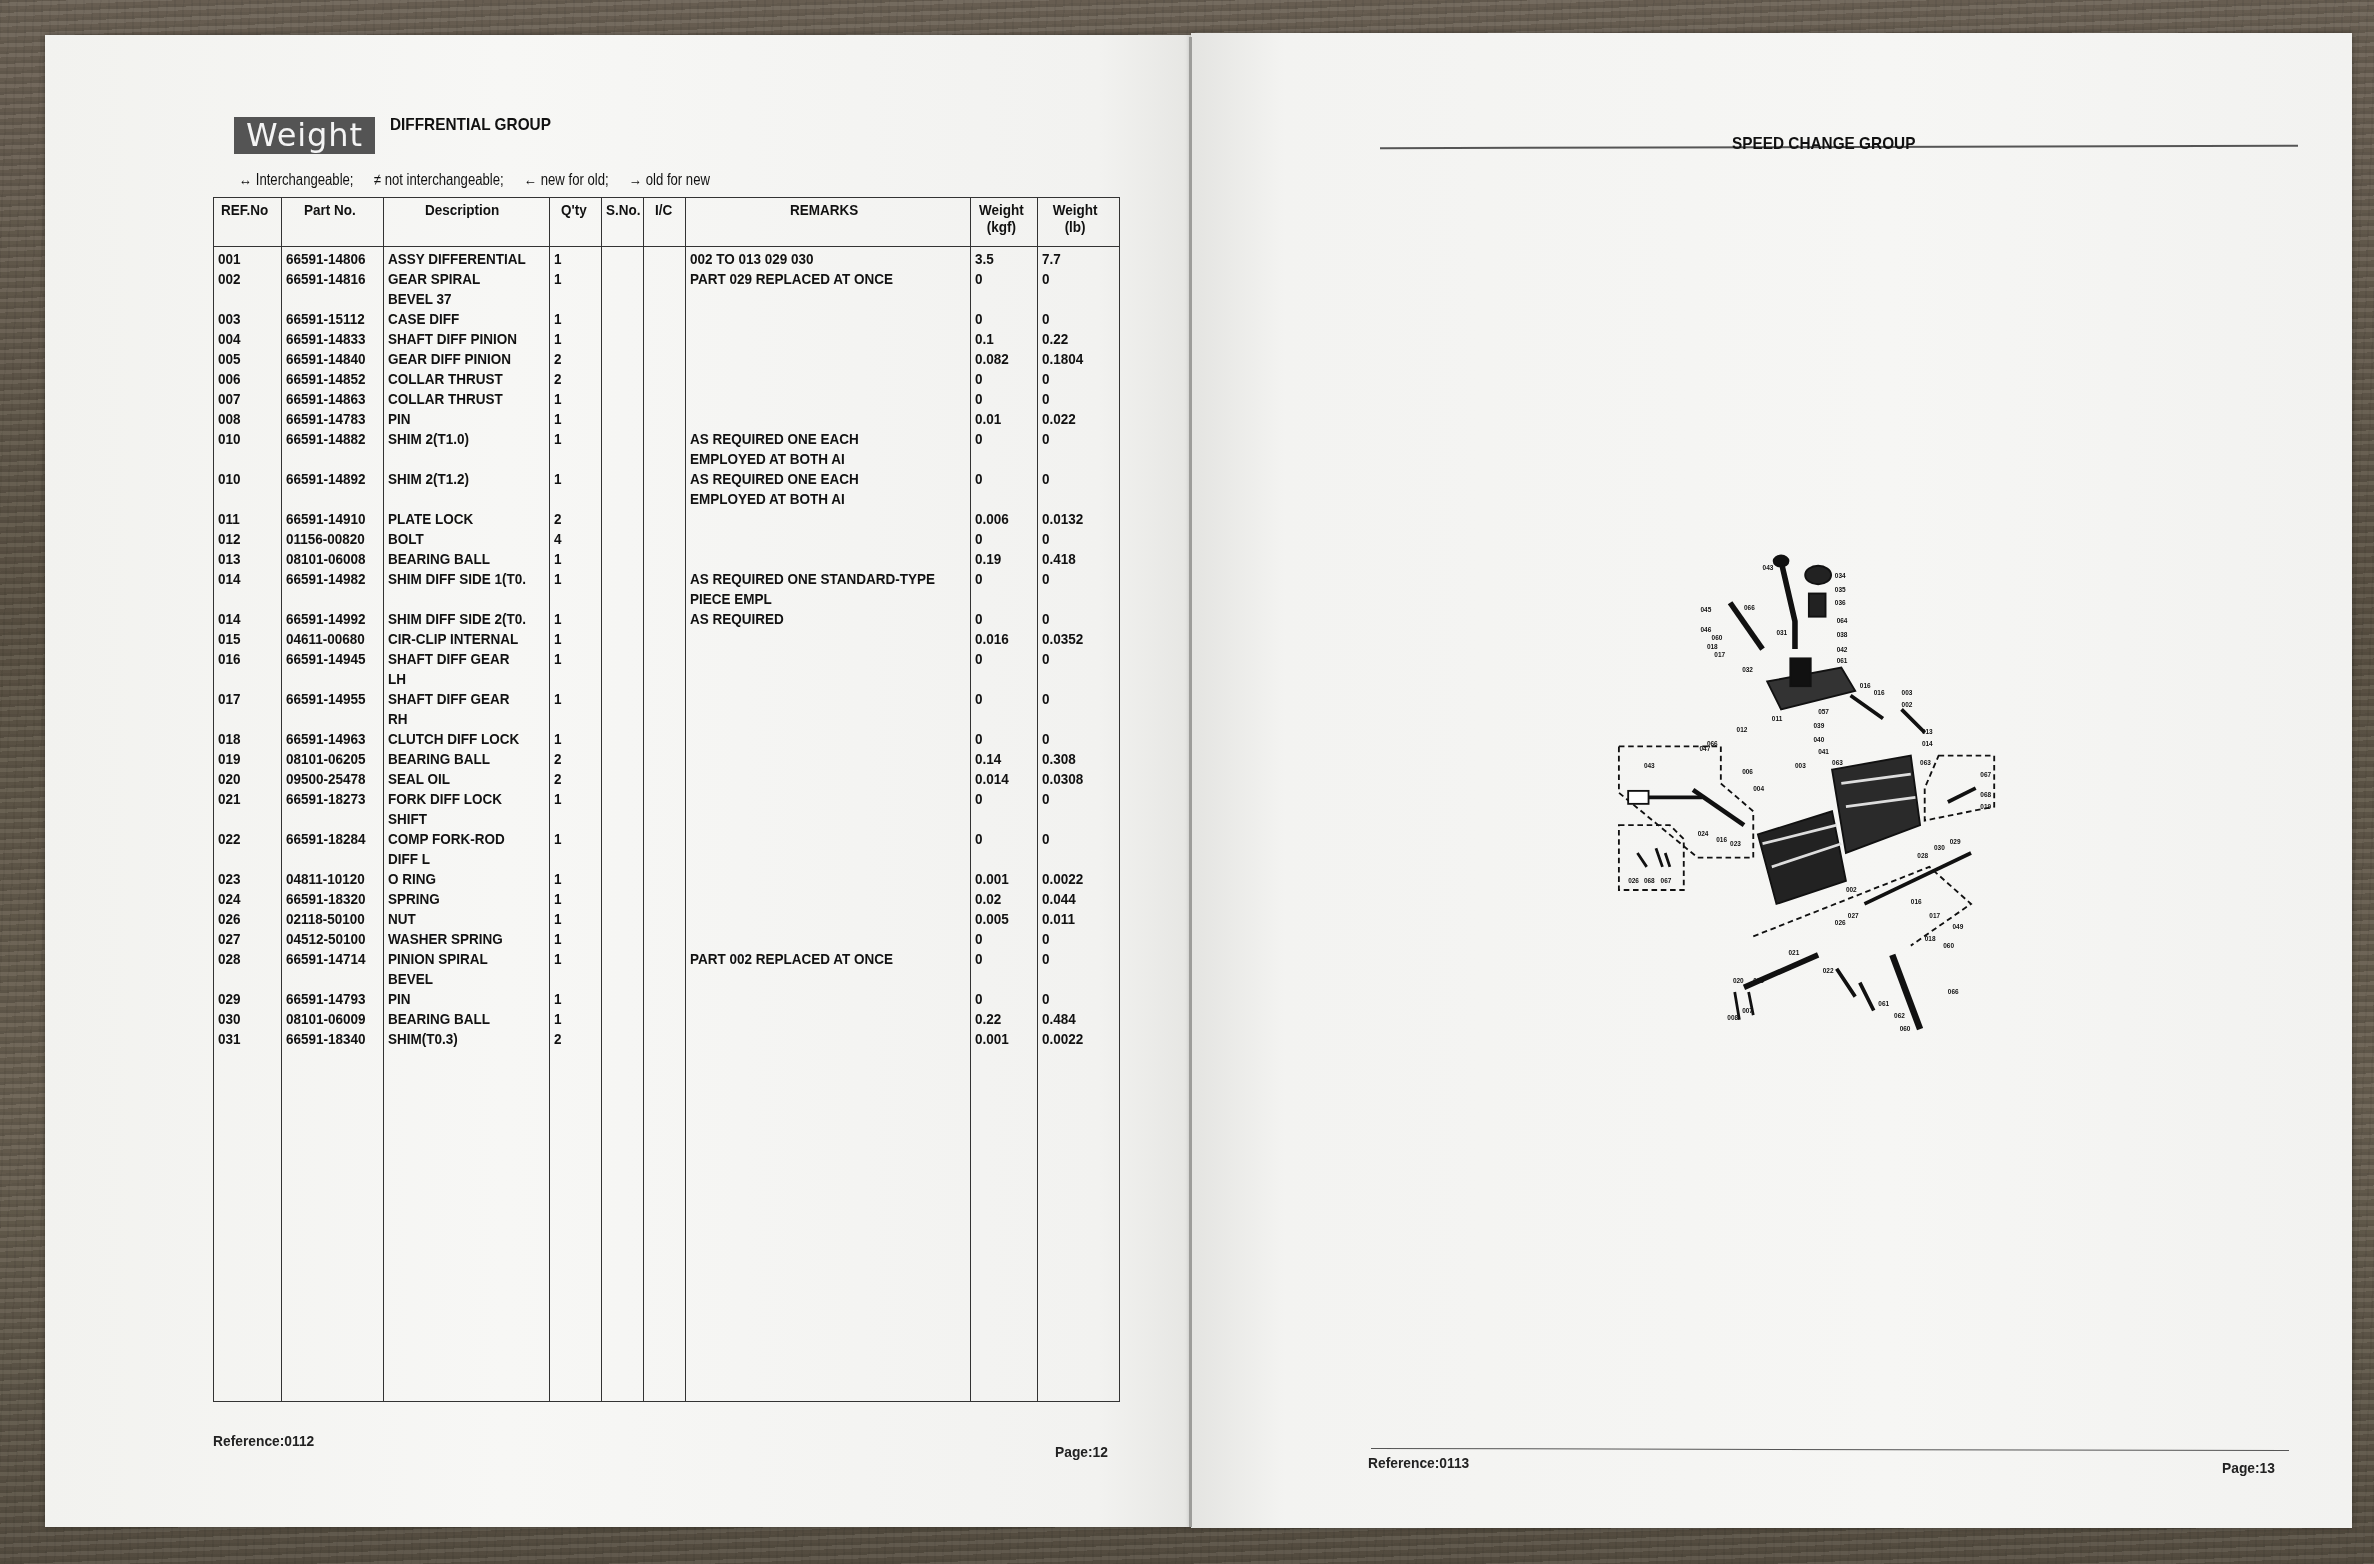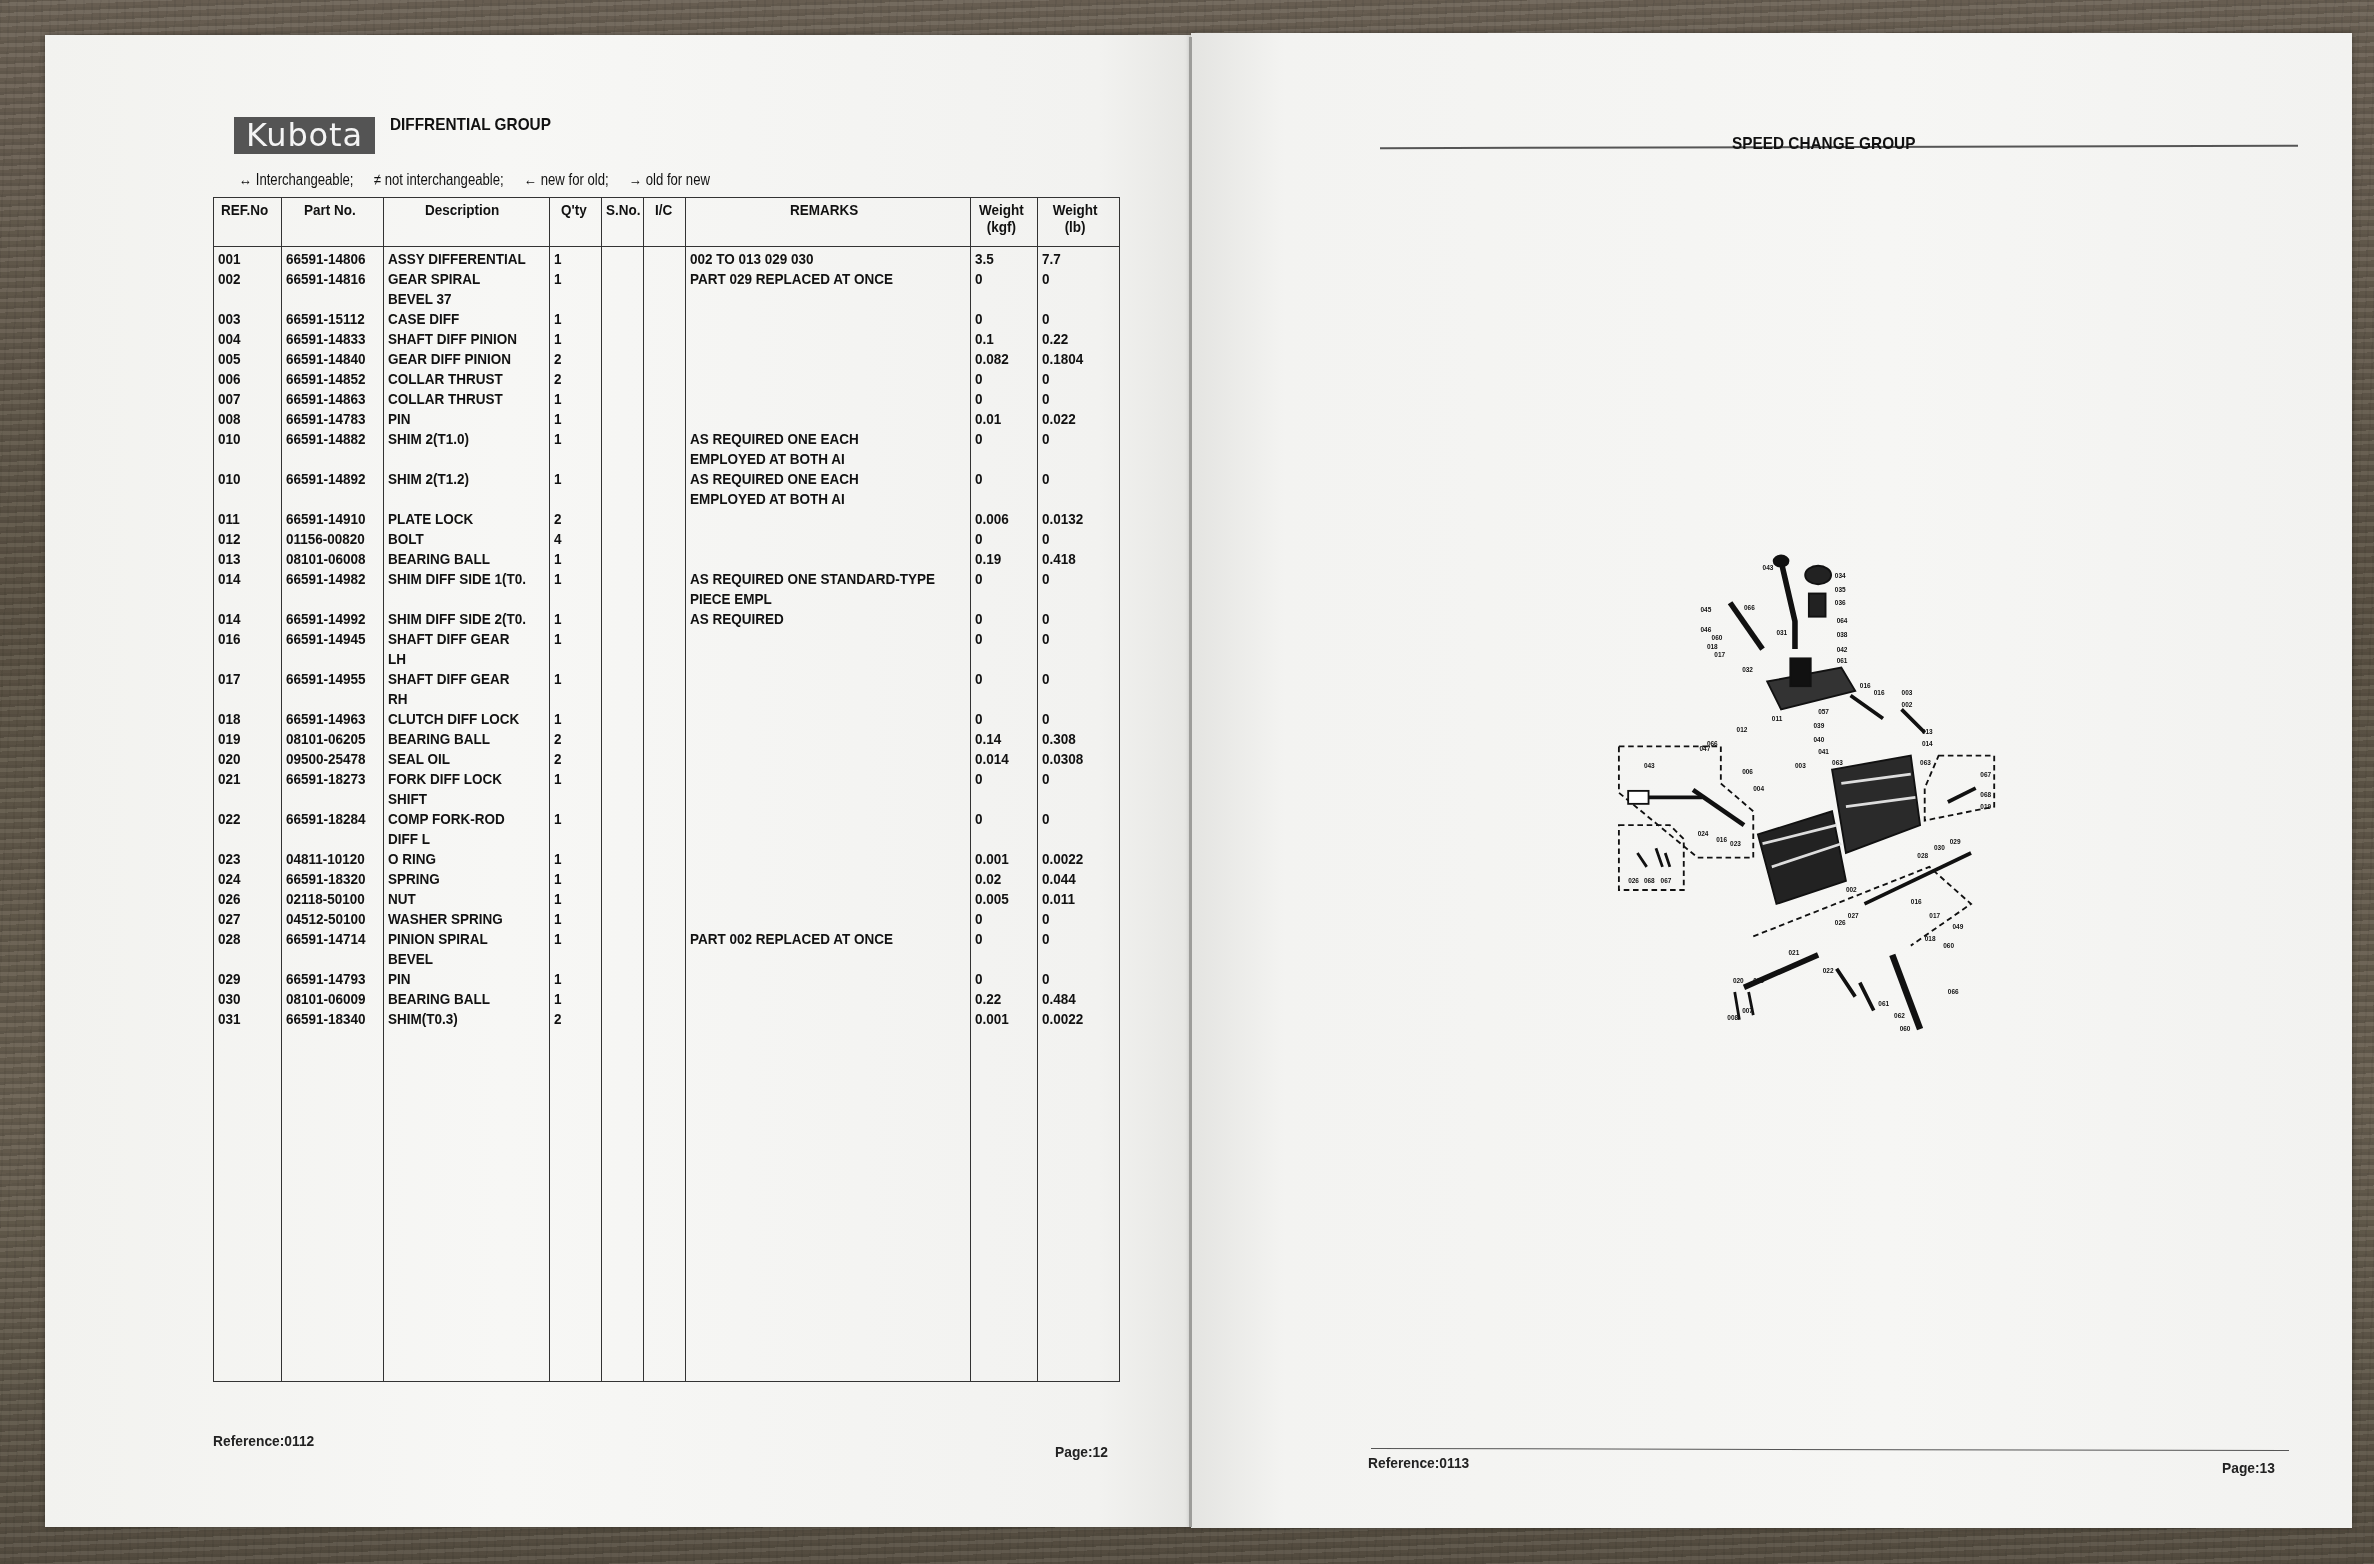--- a/index.html
+++ b/index.html
@@ -46,21 +46,21 @@
     .rule { position:absolute; height:1.9px; background:#555; }
     .diagram { left:1605px; top:547px; width:417px; height:510px; }
   </style>
 </head>
 <body>
 
 <div class="page" id="page-left"></div>
 <div class="page" id="page-right"></div>
 <div class="spine"></div>
 
-<div class="abs logo">Kubota</div>
+<div class="abs logo">Weight</div>
 <div class="abs group-title" style="left:390px; top:115px;">DIFFRENTIAL GROUP</div>
 <div class="abs legend">
   <span>↔ Interchangeable;</span>
   <span>≠ not interchangeable;</span>
   <span>← new for old;</span>
   <span>→ old for new</span>
 </div>
 
 <table class="parts">
   <colgroup>
@@ -249,20 +249,31 @@
       <tr>
         <td><span class="cx" style="white-space: pre;">014</span></td>
         <td><span class="cx" style="white-space: pre;">66591-14992</span></td>
         <td><span class="cx" style="white-space: pre;">SHIM DIFF SIDE 2(T0.</span></td>
         <td><span class="cx" style="white-space: pre;">1</span></td>
         <td><span class="cx" style="white-space: pre;"></span></td>
         <td><span class="cx" style="white-space: pre;"></span></td>
         <td><span class="cx" style="white-space: pre;">AS REQUIRED</span></td>
         <td><span class="cx" style="white-space: pre;">0</span></td>
         <td><span class="cx" style="white-space: pre;">0</span></td>
+      </tr>
+      <tr>
+        <td><span class="cx" style="white-space: pre;">015</span></td>
+        <td><span class="cx" style="white-space: pre;">04611-00680</span></td>
+        <td><span class="cx" style="white-space: pre;">CIR-CLIP INTERNAL</span></td>
+        <td><span class="cx" style="white-space: pre;">1</span></td>
+        <td><span class="cx" style="white-space: pre;"></span></td>
+        <td><span class="cx" style="white-space: pre;"></span></td>
+        <td><span class="cx" style="white-space: pre;"></span></td>
+        <td><span class="cx" style="white-space: pre;">0.016</span></td>
+        <td><span class="cx" style="white-space: pre;">0.0352</span></td>
       </tr>
       <tr>
         <td><span class="cx" style="white-space: pre;">016</span></td>
         <td><span class="cx" style="white-space: pre;">66591-14945</span></td>
         <td><span class="cx" style="white-space: pre;">SHAFT DIFF GEAR
 LH</span></td>
         <td><span class="cx" style="white-space: pre;">1</span></td>
         <td><span class="cx" style="white-space: pre;"></span></td>
         <td><span class="cx" style="white-space: pre;"></span></td>
         <td><span class="cx" style="white-space: pre;"></span></td>

